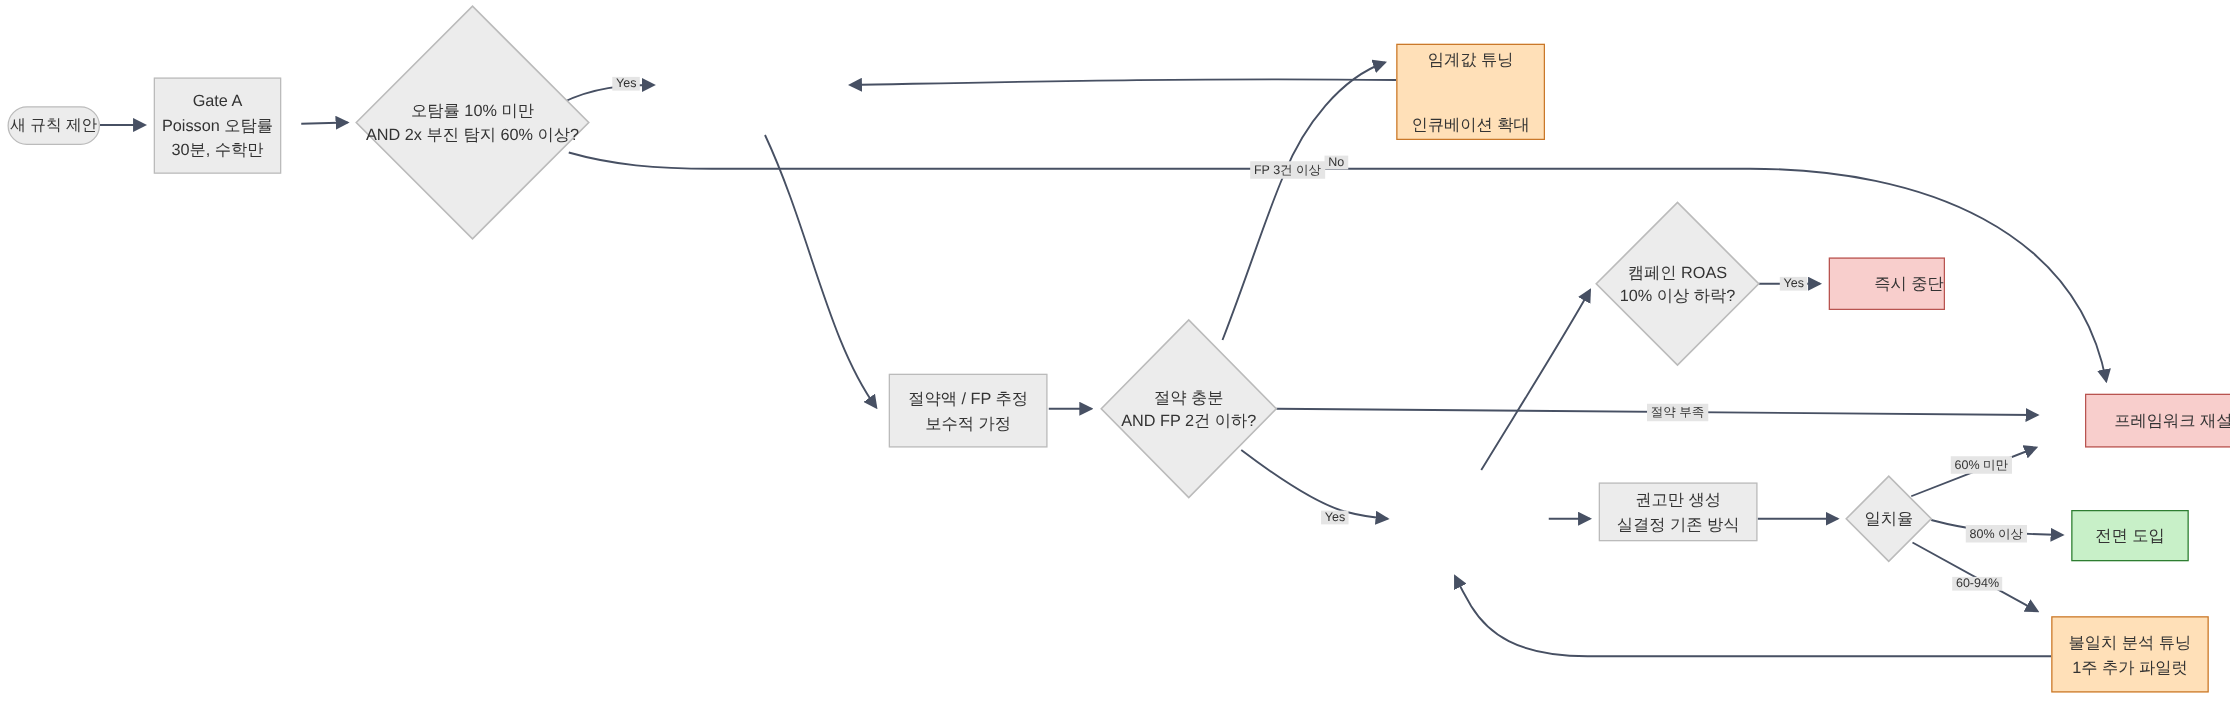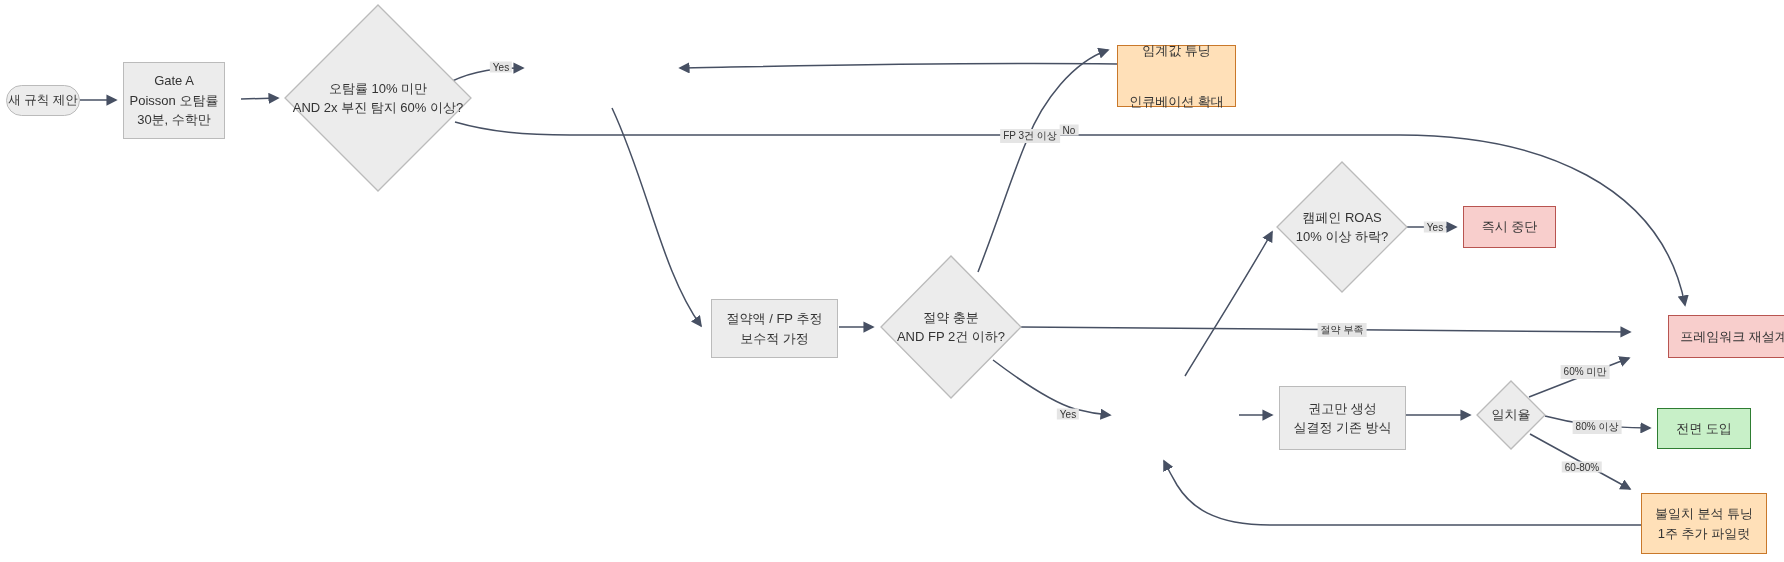--- a/index.html
+++ b/index.html
@@ -14,21 +14,21 @@
   .canvas{position:relative;width:1784px;height:562px;background:#ffffff;overflow:hidden;}
   .canvas svg{position:absolute;left:0;top:0;z-index:0;}
   .edge{fill:none;stroke:var(--edge);stroke-width:1.5px;}
   #arrowhead-path{fill:var(--edge);}
   .shape-diamond{fill:var(--node-fill);stroke:var(--node-border);stroke-width:1.3px;}
   .node{position:absolute;z-index:1;display:flex;flex-direction:column;align-items:center;
         justify-content:center;text-align:center;font-size:13px;line-height:1.5;color:var(--text);}
   .rect-node{background:var(--node-fill);border:1.3px solid var(--node-border);}
   .stadium{background:var(--node-fill);border:1.3px solid var(--node-border);border-radius:16px;font-size:12.5px;}
   .warning{background:var(--warning-fill);border-color:var(--warning-border);}
-  .danger{background:var(--danger-fill);border-color:var(--danger-border);}
+  .danger{background:var(--danger-fill);border-color:var(--danger-border);align-items:flex-end;}
   .success{background:var(--success-fill);border-color:var(--success-border);}
   .diamond-label{background:transparent;border:none;z-index:1;}
   .edge-label{position:absolute;z-index:2;transform:translate(-50%,-50%);
         background:#e5e5e5;padding:0 3px;font-size:10px;color:var(--text);white-space:nowrap;}
 </style>
 </head>
 <body>
 
 <div class="canvas">
 
@@ -73,21 +73,21 @@
     <div>Poisson 오탐률</div>
     <div>30분, 수학만</div>
   </div>
 
   <div class="node diamond-label" style="left:283px;top:68px;width:190px;height:60px;">
     <div>오탐률 10% 미만</div>
     <div>AND 2x 부진 탐지 60% 이상?</div>
   </div>
 
 
-  <div class="node rect-node warning" style="left:1117px;top:45px;width:119px;height:62px;gap:32px;">
+  <div class="node rect-node warning" style="left:1117px;top:35px;width:119px;height:77px;gap:32px;">
     <div>임계값 튜닝</div>
     <div>인큐베이션 확대</div>
   </div>
 
   <div class="node rect-node" style="left:711px;top:299px;width:127px;height:59px;">
     <div>절약액 / FP 추정</div>
     <div>보수적 가정</div>
   </div>
 
   <div class="node diamond-label" style="left:871px;top:297px;width:160px;height:60px;">
@@ -102,21 +102,21 @@
 
   <div class="node rect-node danger" style="left:1463px;top:206px;width:93px;height:42px;">
     <div>즉시 중단</div>
   </div>
 
   <div class="node rect-node danger" style="left:1668px;top:315px;width:132px;height:43px;">
     <div>프레임워크 재설계</div>
   </div>
 
 
-  <div class="node rect-node" style="left:1279px;top:386px;width:127px;height:64px;">
+  <div class="node rect-node" style="left:1279px;top:386px;width:127px;height:47px;">
     <div>권고만 생성</div>
     <div>실결정 기존 방식</div>
   </div>
 
   <div class="node diamond-label" style="left:1471px;top:400px;width:80px;height:30px;">
     <div>일치율</div>
   </div>
 
   <div class="node rect-node success" style="left:1657px;top:408px;width:94px;height:41px;">
     <div>전면 도입</div>
@@ -128,15 +128,15 @@
   </div>
 
   <div class="edge-label" style="left:501px;top:67px;">Yes</div>
   <div class="edge-label" style="left:1030px;top:136px;">FP 3건 이상</div>
   <div class="edge-label" style="left:1069px;top:130px;">No</div>
   <div class="edge-label" style="left:1342px;top:330px;">절약 부족</div>
   <div class="edge-label" style="left:1068px;top:414px;">Yes</div>
   <div class="edge-label" style="left:1435px;top:227px;">Yes</div>
   <div class="edge-label" style="left:1585px;top:372px;">60% 미만</div>
   <div class="edge-label" style="left:1597px;top:427px;">80% 이상</div>
-  <div class="edge-label" style="left:1582px;top:467px;">60-80%</div>
+  <div class="edge-label" style="left:1582px;top:467px;">60-94%</div>
 
 </div>
 
 </body></html>

